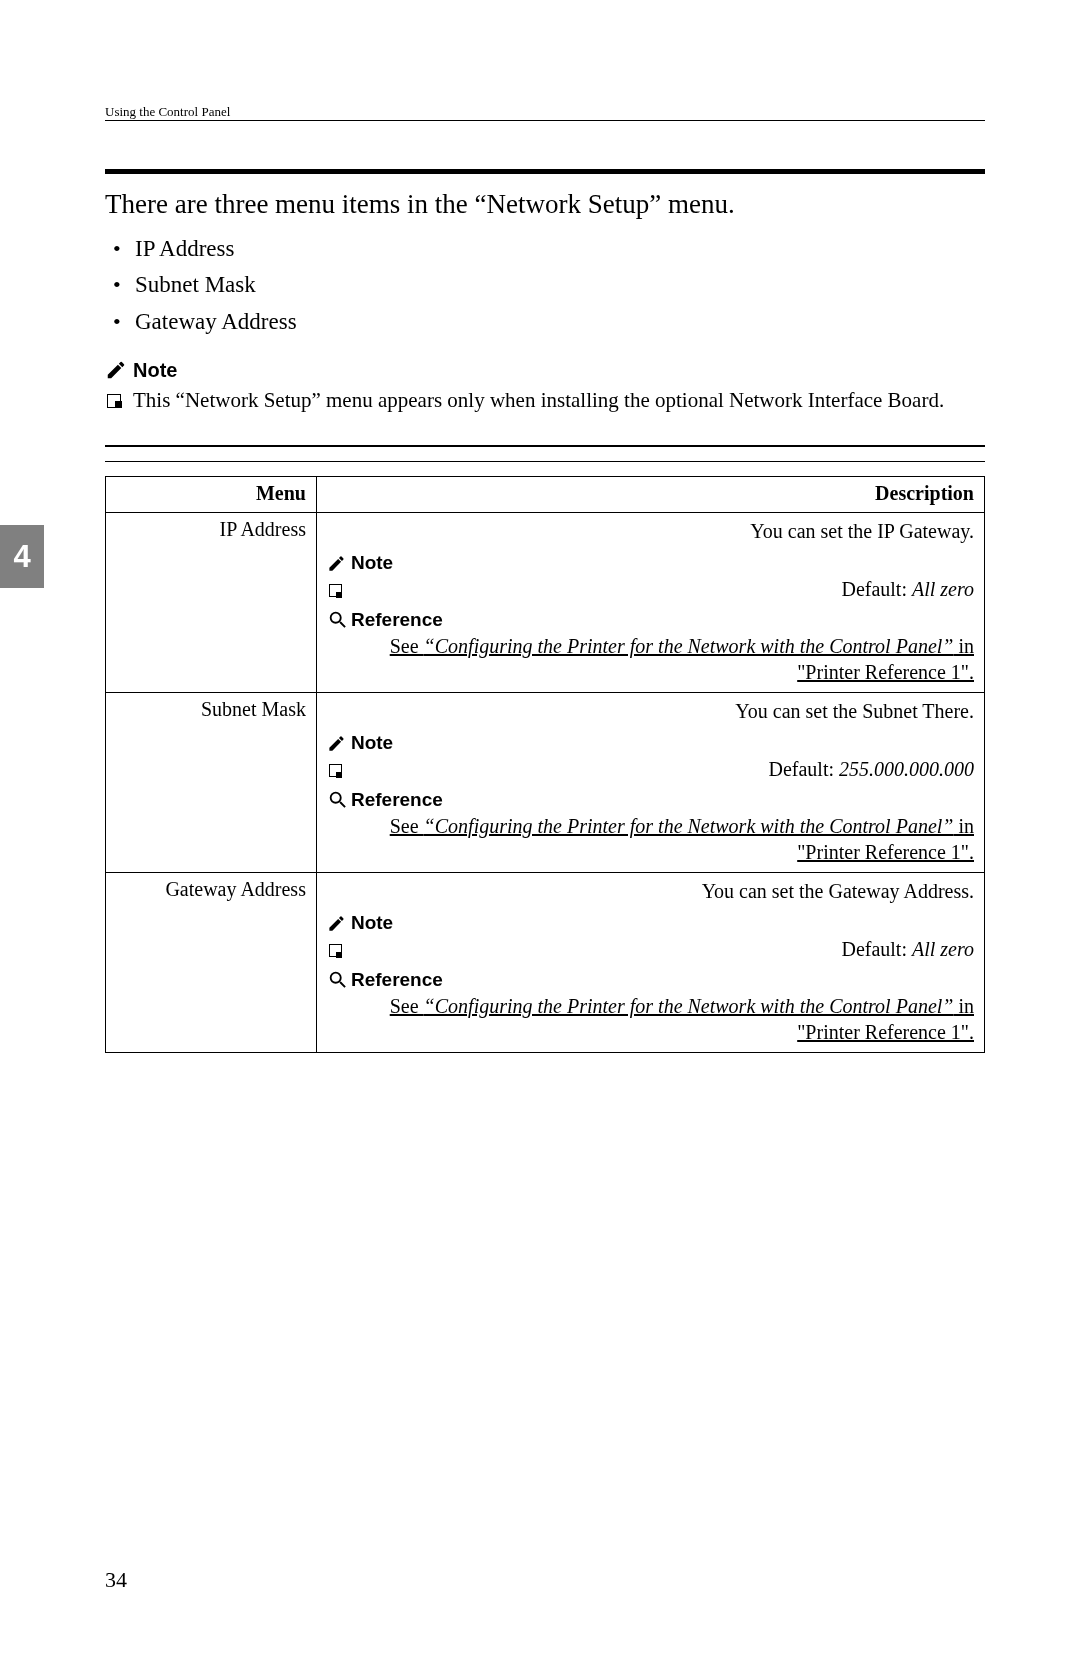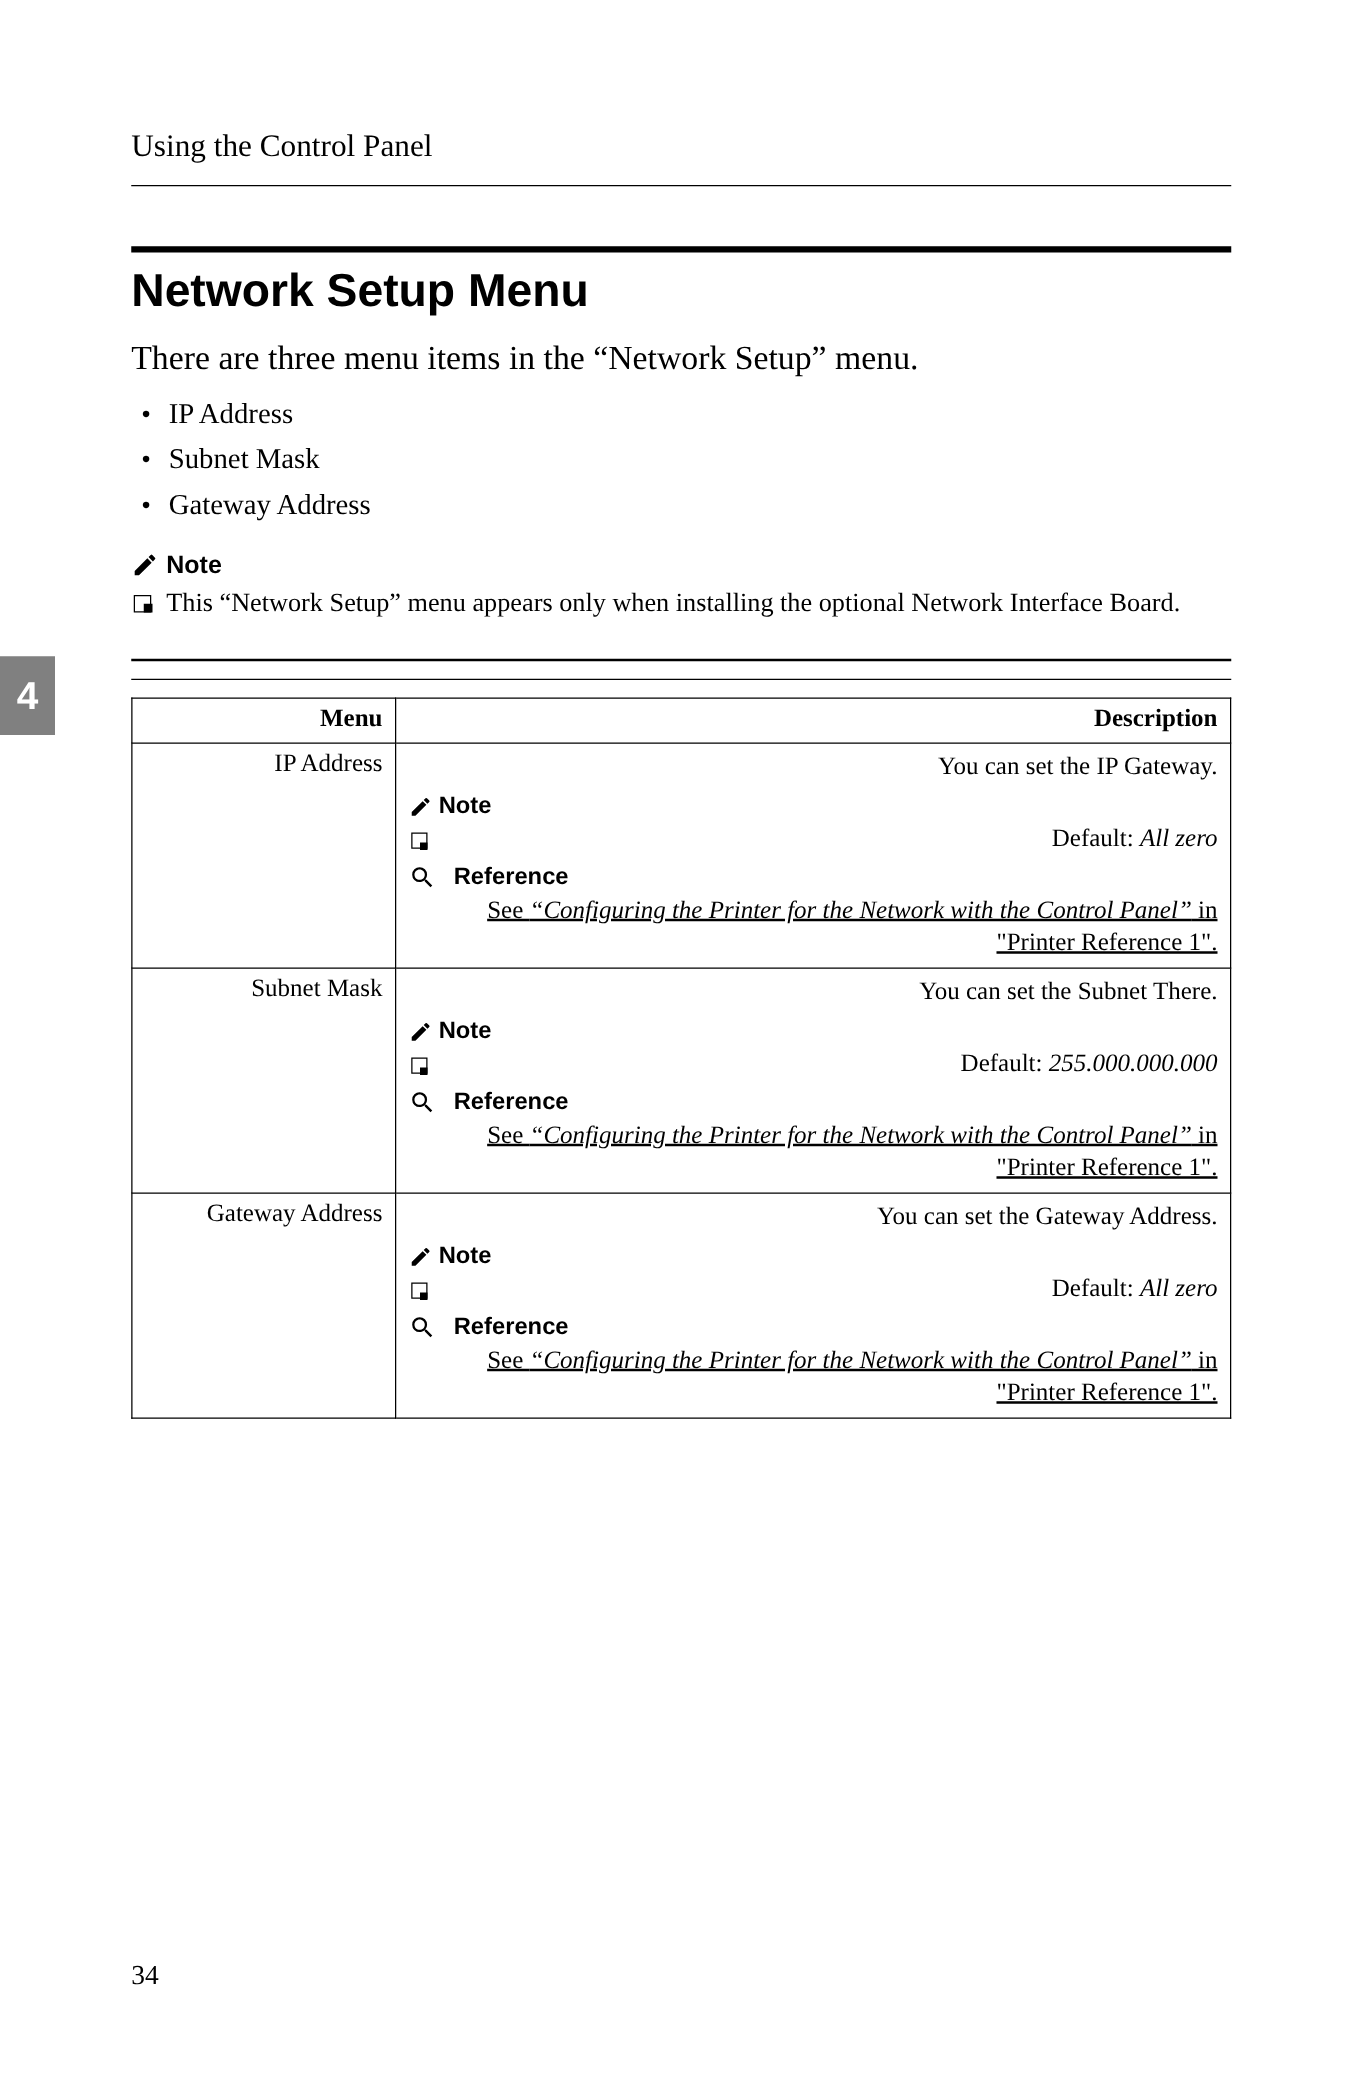--- a/index.html
+++ b/index.html
@@ -14,22 +14,22 @@
       height: 1669px;
       position: relative;
       color: #000;
     }
     .page {
       padding: 104px 95px 60px 105px;
       position: relative;
       height: 100%;
     }
     .running-header {
-      font-size: 25px;
-      margin-bottom: 16px;
+      font-size: 13px;
+      margin-bottom: 0;
     }
     .hr-thin {
       border: none;
       border-top: 1.5px solid #000;
       margin: 0;
     }
     .section-rule-thick {
       border: none;
       border-top: 5px solid #000;
       margin-top: 48px;
@@ -192,21 +192,21 @@
       width: 13px;
       height: 13px;
     }
     .cell-note-item .square-bullet::after {
       width: 6px;
       height: 6px;
     }
     .cell-ref {
       display: flex;
       align-items: center;
-      gap: 14px;
+      gap: 2px;
       margin-top: 8px;
       margin-bottom: 2px;
     }
     .cell-ref-label {
       font-family: Arial, Helvetica, sans-serif;
       font-weight: bold;
       font-size: 19px;
     }
     .ref-text {
       font-size: 20px;
@@ -243,21 +243,20 @@
 <body>
 
 <div class="chapter-tab">4</div>
 
 <div class="page">
 
   <div class="running-header">Using the Control Panel</div>
   <hr class="hr-thin">
 
   <hr class="section-rule-thick">
-  <h1 class="section-title">Network Setup Menu</h1>
 
   <p class="body-text">There are three menu items in the “Network Setup” menu.</p>
 
   <ul class="bullet-list">
     <li>IP Address</li>
     <li>Subnet Mask</li>
     <li>Gateway Address</li>
   </ul>
 
   <div class="note-header">

